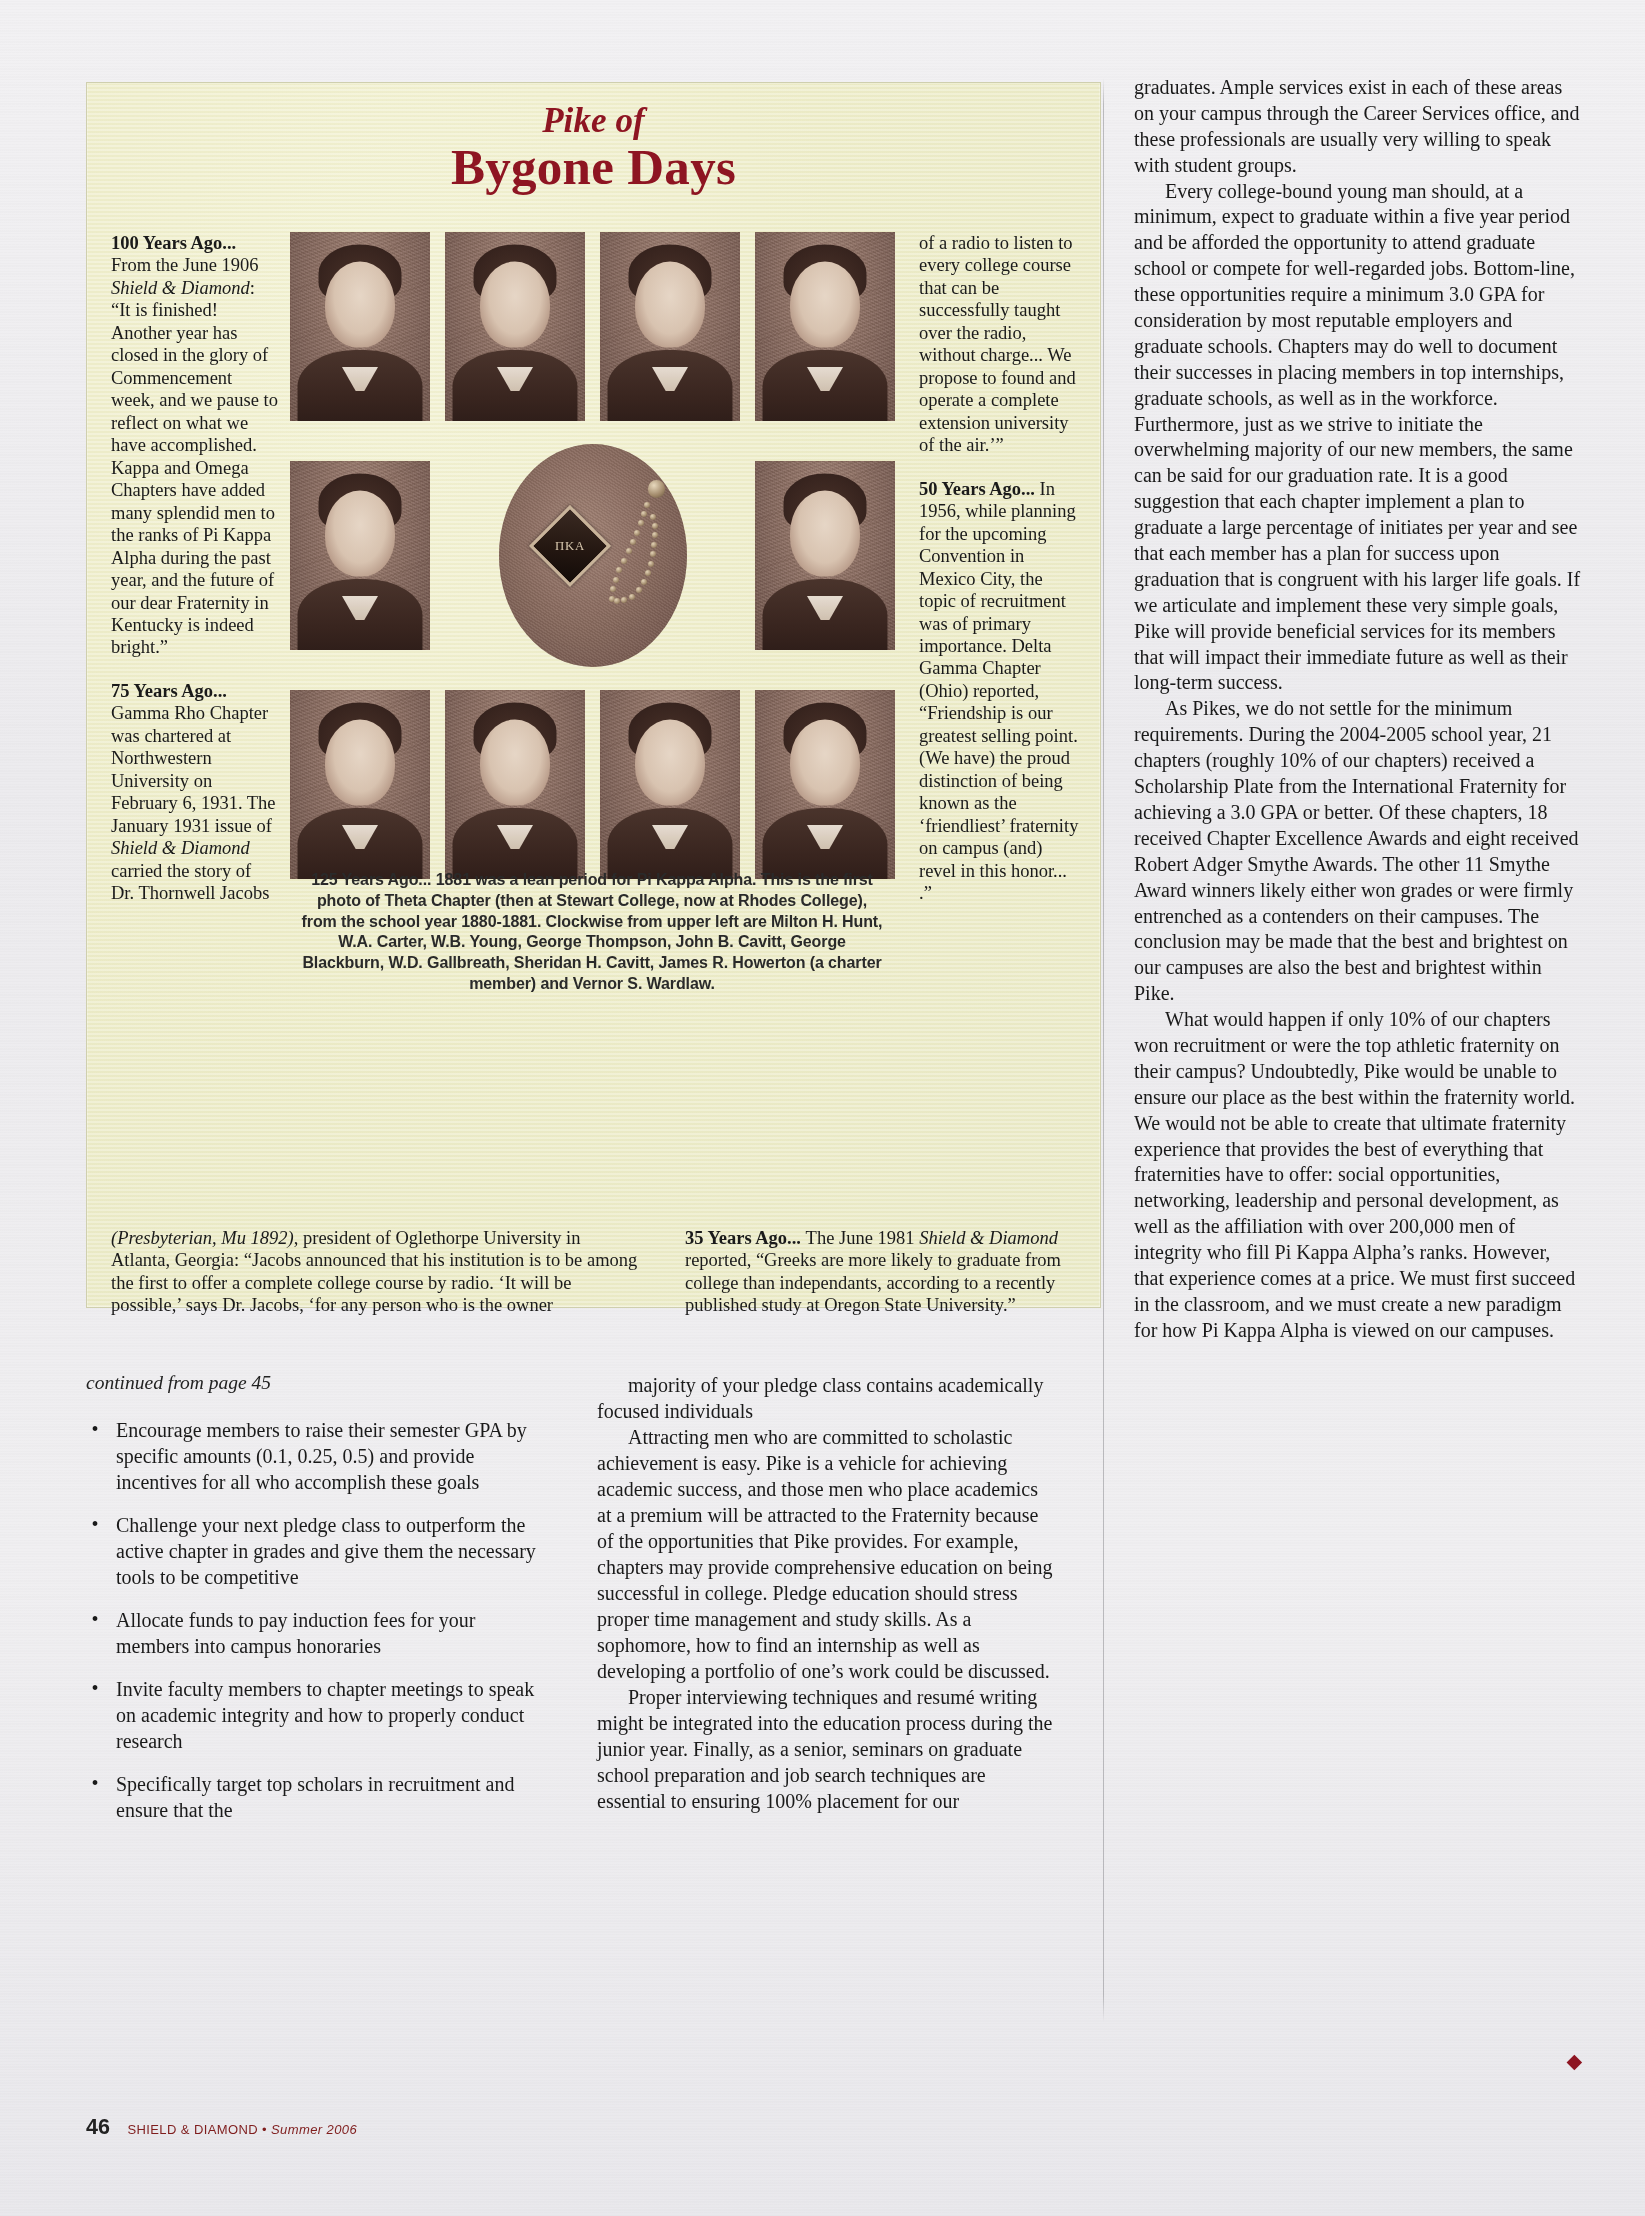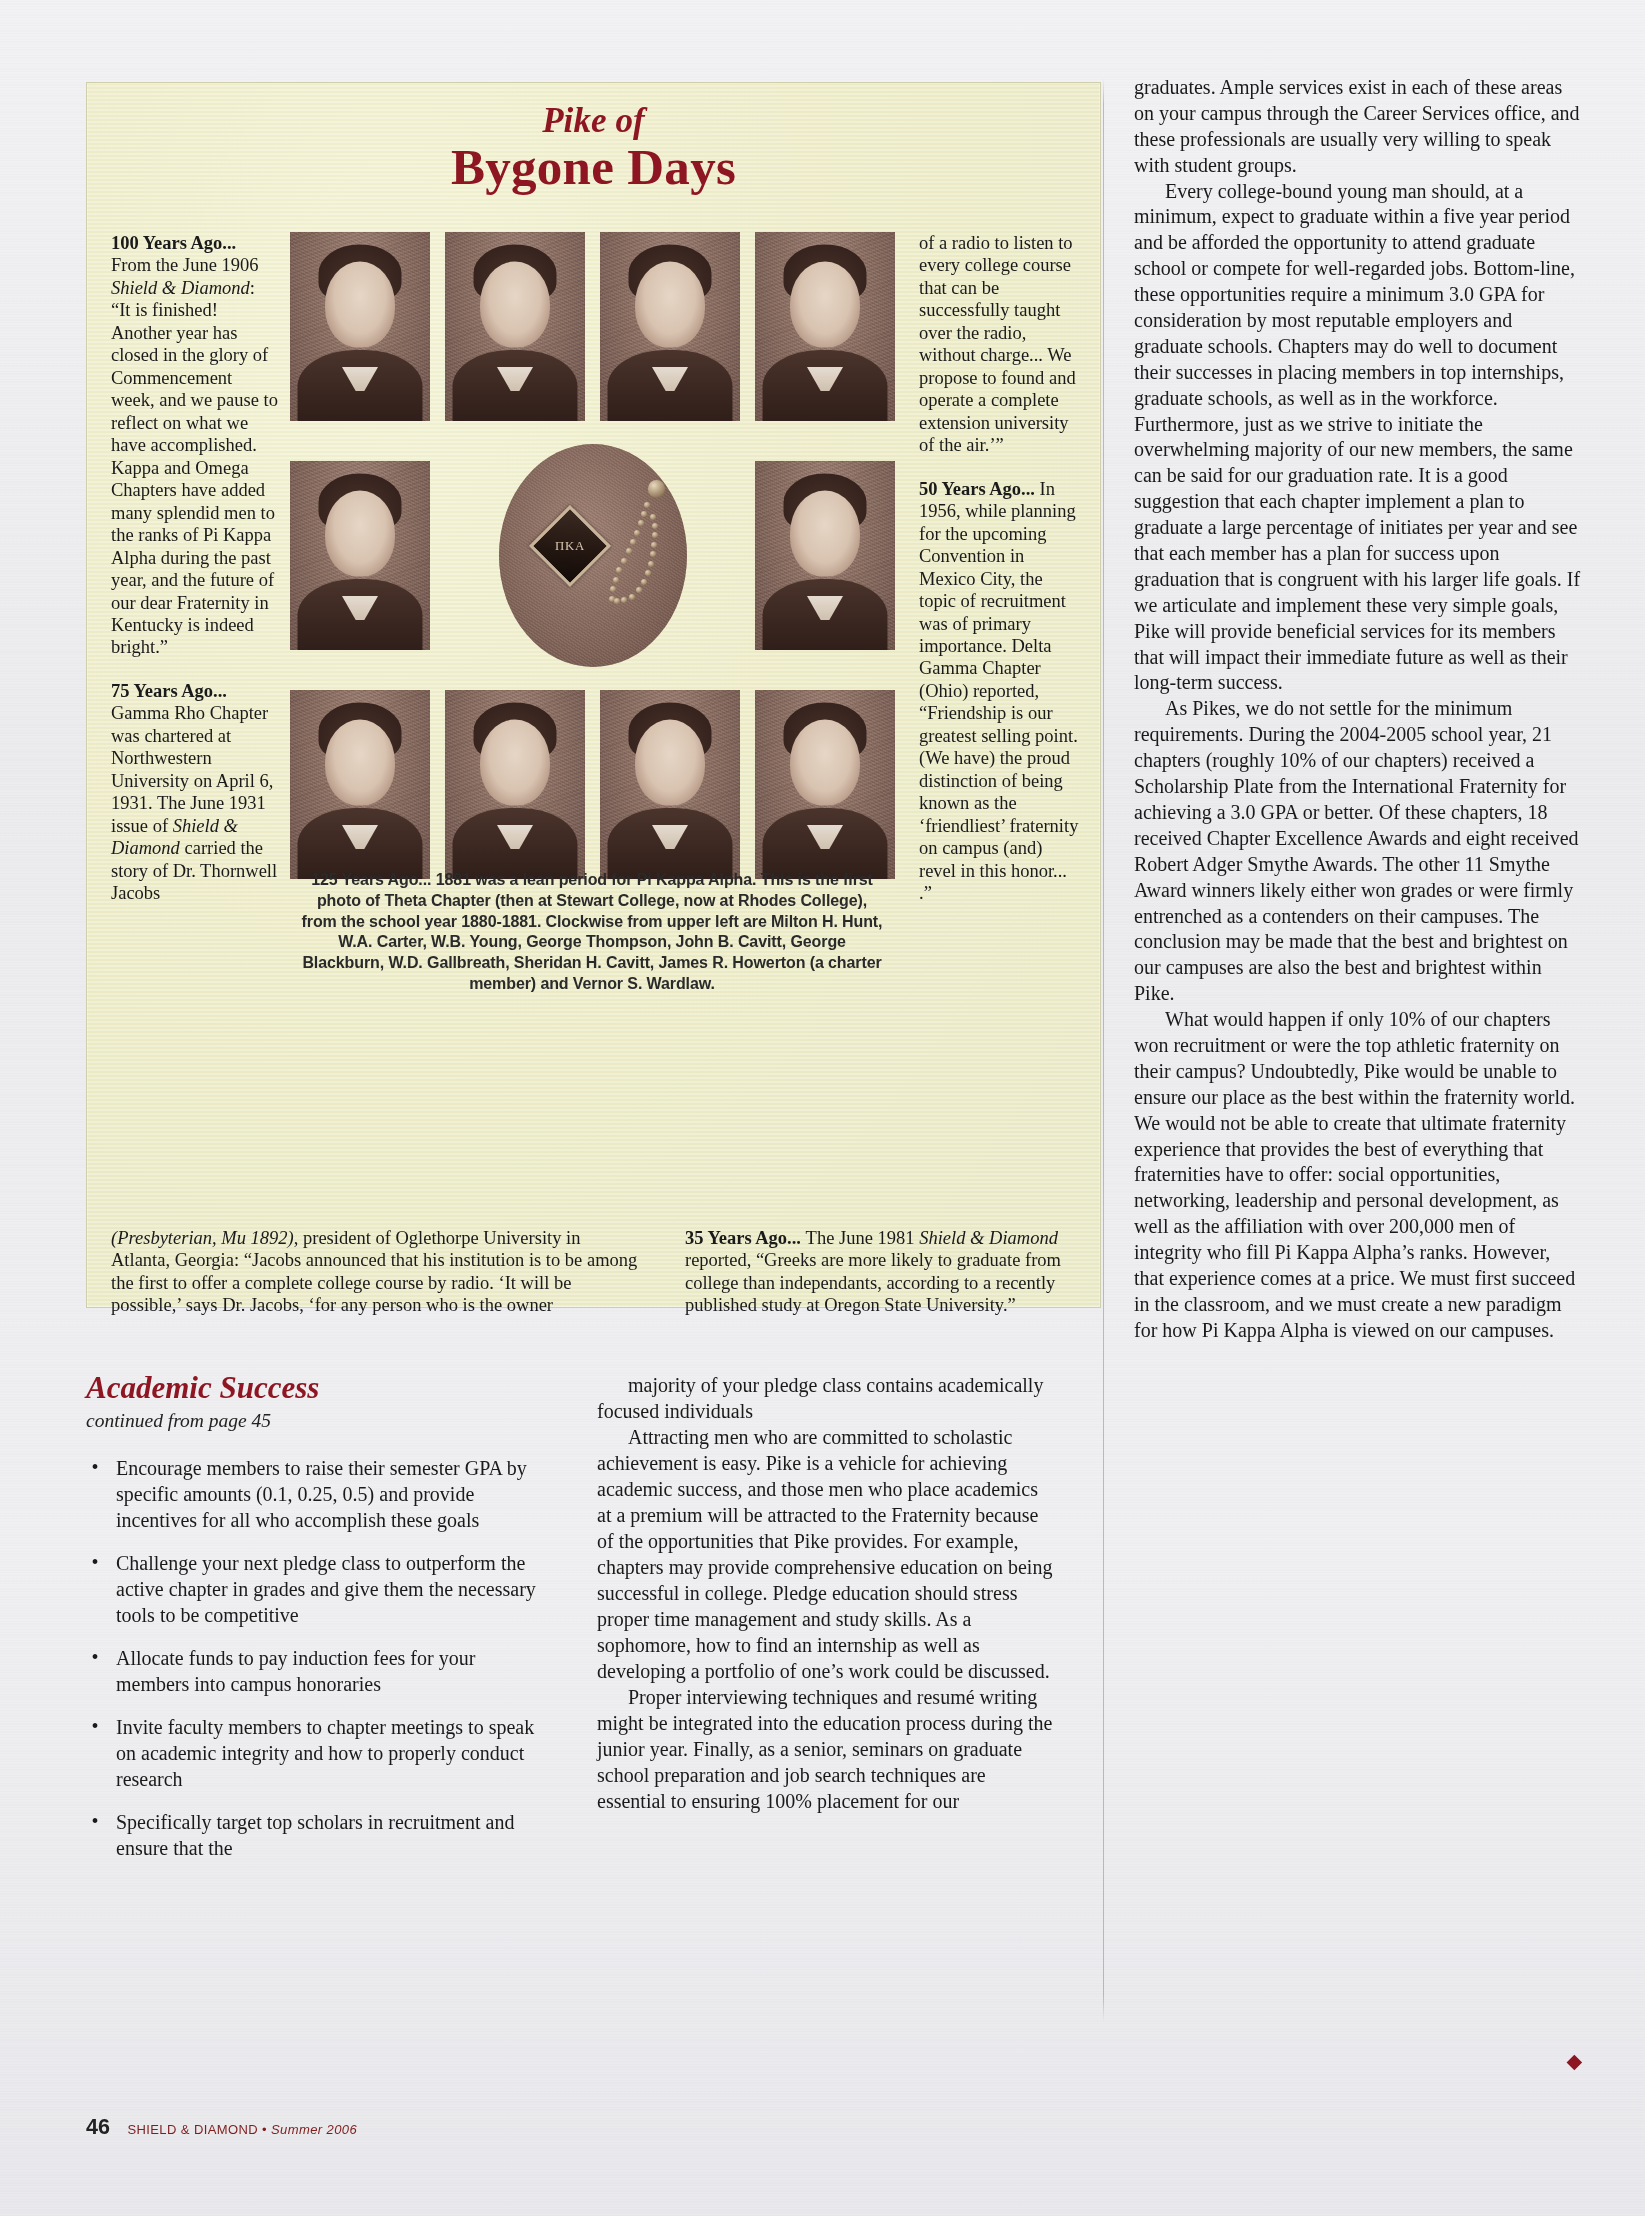--- a/index.html
+++ b/index.html
@@ -218,21 +218,21 @@
   <div class="tint"></div>
 
   <div class="masthead">
     <div class="news-of">Pike of</div>
     <div class="bygone">Bygone Days</div>
   </div>
 
   <div class="bb-col" id="bb-col-left">
     <p><span class="lede">100 Years Ago...</span><br><span>From the June 1906 </span><span class="it">Shield &amp; Diamond</span><span>: “It is finished! Another year has closed in the glory of Commencement week, and we pause to reflect on what we have accomplished. Kappa and Omega Chapters have added many splendid men to the ranks of Pi Kappa Alpha during the past year, and the future of our dear Fraternity in Kentucky is indeed bright.”</span></p>
 
-    <p><span class="lede">75 Years Ago...</span><br><span>Gamma Rho Chapter was chartered at Northwestern University on April 6, 1931. The June 1931 issue of </span><span class="it">Shield &amp; Diamond</span><span> carried the story of Dr. Thornwell Jacobs </span></p>
+    <p><span class="lede">75 Years Ago...</span><br><span>Gamma Rho Chapter was chartered at Northwestern University on February 6, 1931. The January 1931 issue of </span><span class="it">Shield &amp; Diamond</span><span> carried the story of Dr. Thornwell Jacobs </span></p>
   </div>
 
   <div id="montage">
     <div class="mrow">
       <div class="ph">
           <div class="hair"></div>
           <div class="face"></div>
           <div class="body"></div>
           <div class="collar"></div>
         </div>
@@ -340,21 +340,20 @@
   <div id="bb-wide">
     <span class="it">(Presbyterian, Mu 1892)</span><span>, president of Oglethorpe University in Atlanta, Georgia: “Jacobs announced that his institution is to be among the first to offer a complete college course by radio. ‘It will be possible,’ says Dr. Jacobs, ‘for any person who is the owner</span>
   </div>
 
   <div id="bb-25">
     <span class="lede">35 Years Ago... </span><span>The June 1981 </span><span class="it">Shield &amp; Diamond</span><span> reported, “Greeks are more likely to graduate from college than independants, according to a recently published study at Oregon State University.”</span>
   </div>
 </div>
 
 <div id="lower-left">
-  <h2 class="art-title">Academic Success</h2>
   <div class="art-cont">continued from page 45</div>
   <ul class="bullets">
     <li>Encourage members to raise their semester GPA by specific amounts (0.1, 0.25, 0.5) and provide incentives for all who accomplish these goals</li>
     <li>Challenge your next pledge class to outperform the active chapter in grades and give them the necessary tools to be competitive</li>
     <li>Allocate funds to pay induction fees for your members into campus honoraries</li>
     <li>Invite faculty members to chapter meetings to speak on academic integrity and how to properly conduct research</li>
     <li>Specifically target top scholars in recruitment and ensure that the</li>
   </ul>
 </div>
 

